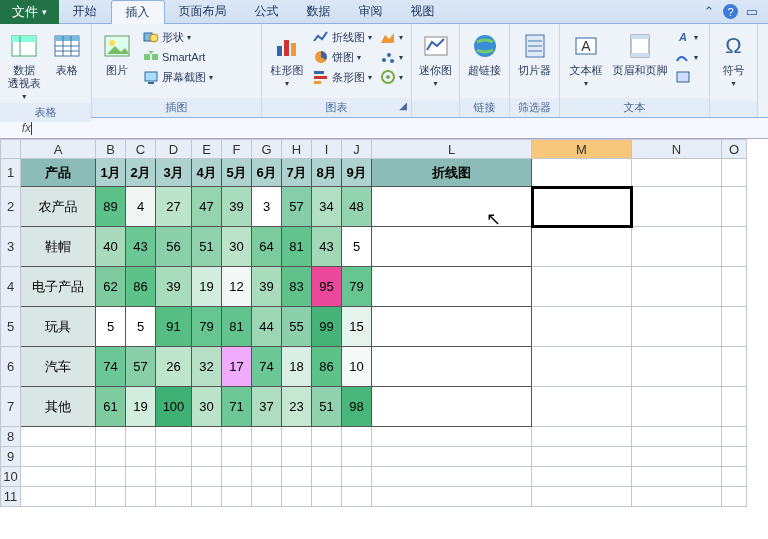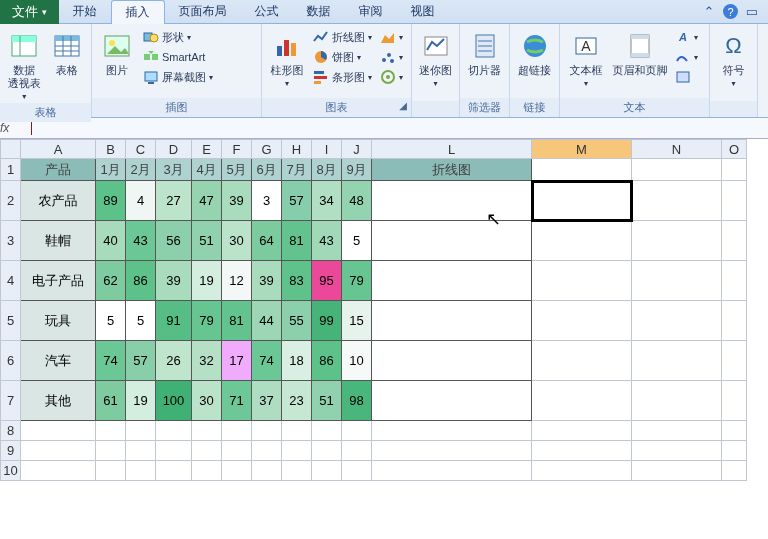--- a/index.html
+++ b/index.html
@@ -25,31 +25,31 @@
   .big-btn .icon-box { width: 32px; height: 32px; display: flex; align-items: center; justify-content: center; }
   .big-btn .label { font-size: 11px; color: #2a3a5a; text-align: center; line-height: 13px; }
   .big-btn .dd { font-size: 8px; color: #2a3a5a; }
   
   .small-row { display: flex; align-items: center; gap: 3px; padding: 1px 3px; font-size: 11px; color: #2a3a5a; white-space: nowrap; }
   .small-row .ic { width: 16px; height: 16px; display: inline-flex; align-items: center; justify-content: center; }
   .small-stack { display: flex; flex-direction: column; gap: 2px; }
   
   
   .formula-bar { display: flex; align-items: center; height: 21px; border-bottom: 1px solid #aac; background: #f5f8fc; }
-  .fx-label { width: 32px; text-align: left; font-style: italic; color: #555; border-right: 1px solid #7f1d1d; }
+  .fx-label { width: 32px; text-align: right; font-style: italic; color: #555; border-right: 1px solid #7f1d1d; }
   .fx-input { flex: 1; padding: 0 4px; }
   
   
   .grid-wrap { position: relative; }
   .grid { border-collapse: collapse; table-layout: fixed; }
   .grid th, .grid td { border: 1px solid #c0c7d1; text-align: center; font-size: 13px; }
   .col-hdr { background: #e8eef7; color: #333; height: 19px; font-weight: normal; }
   .col-hdr.sel { background: #f6c77a; }
   .row-hdr { background: #e8eef7; color: #333; width: 20px; font-weight: normal; }
-  .data-hdr { background: #8bbcb8; color: #404040; font-weight: normal; height: 22px; border: 1px solid #555 !important; }
+  .data-hdr { background: #8bbcb8; color: #000000; font-weight: bold; height: 28px; border: 1px solid #555 !important; }
   .data-hdr2 { background: #aed2cf; }
   .data-cell { height: 40px; border: 1px solid #555 !important; }
   .empty-cell { background: #fff; }
   .sel-cell { outline: 3px solid #000; outline-offset: -2px; background: #fff; }
   
   .cursor { position: absolute; font-size: 18px; color: #000; pointer-events: none; }
 </style>
 </head>
 <body>
 
@@ -245,45 +245,45 @@
       </div>
     </div>
     <div class="group-label">&nbsp;</div>
   </div>
 
   <div class="group" style="width:50px">
     <div class="group-body">
       <div class="big-btn">
         <span class="icon-box">
             <svg width="28" height="28">
+              <circle cx="14" cy="14" r="11" fill="#3a8ed8"></circle>
+              <path d="M6 10 Q14 6 22 10 M6 18 Q14 22 22 18" stroke="#7c6" fill="none" stroke-width="3"></path>
+            </svg>
+          </span>
+        <span class="label">超链接</span>
+      </div>
+    </div>
+    <div class="group-label">链接</div>
+  </div>
+
+  <div class="group" style="width:50px">
+    <div class="group-body">
+      <div class="big-btn">
+        <span class="icon-box">
+            <svg width="28" height="28">
               <rect x="5" y="3" width="18" height="22" fill="#dfe8f5" stroke="#47a"></rect>
               <line x1="7" y1="9" x2="21" y2="9" stroke="#47a"></line>
               <line x1="7" y1="14" x2="21" y2="14" stroke="#47a"></line>
               <line x1="7" y1="19" x2="21" y2="19" stroke="#47a"></line>
             </svg>
           </span>
         <span class="label">切片器</span>
       </div>
     </div>
     <div class="group-label">筛选器</div>
-  </div>
-
-  <div class="group" style="width:50px">
-    <div class="group-body">
-      <div class="big-btn">
-        <span class="icon-box">
-            <svg width="28" height="28">
-              <circle cx="14" cy="14" r="11" fill="#3a8ed8"></circle>
-              <path d="M6 10 Q14 6 22 10 M6 18 Q14 22 22 18" stroke="#7c6" fill="none" stroke-width="3"></path>
-            </svg>
-          </span>
-        <span class="label">超链接</span>
-      </div>
-    </div>
-    <div class="group-label">链接</div>
   </div>
 
   <div class="group" style="width:150px">
     <div class="group-body">
       <div class="big-btn" style="width:44px">
         <span class="icon-box">
             <svg width="28" height="28">
               <rect x="4" y="6" width="20" height="16" fill="#fff" stroke="#369"></rect>
               <text x="14" y="19" text-anchor="middle" font-size="14" fill="#333">A</text>
             </svg>
@@ -526,16 +526,33 @@
           <td class="empty-cell"></td>
           <td class="empty-cell"></td>
           <td class="empty-cell"></td>
           <td class="empty-cell"></td>
           <td class="empty-cell"></td>
           <td class="empty-cell"></td>
           <td class="empty-cell"></td>
           <td class="empty-cell"></td>
           <td class="empty-cell"></td>
         </tr>
+        <tr style="height:20px">
+          <th class="row-hdr">11</th>
+          <td class="empty-cell"></td>
+          <td class="empty-cell"></td>
+          <td class="empty-cell"></td>
+          <td class="empty-cell"></td>
+          <td class="empty-cell"></td>
+          <td class="empty-cell"></td>
+          <td class="empty-cell"></td>
+          <td class="empty-cell"></td>
+          <td class="empty-cell"></td>
+          <td class="empty-cell"></td>
+          <td class="empty-cell"></td>
+          <td class="empty-cell"></td>
+          <td class="empty-cell"></td>
+          <td class="empty-cell"></td>
+        </tr>
       </tbody>
     </table>
 <span class="cursor" style="left:486px;top:69px">↖</span>
 </div>
 
 </body></html>

